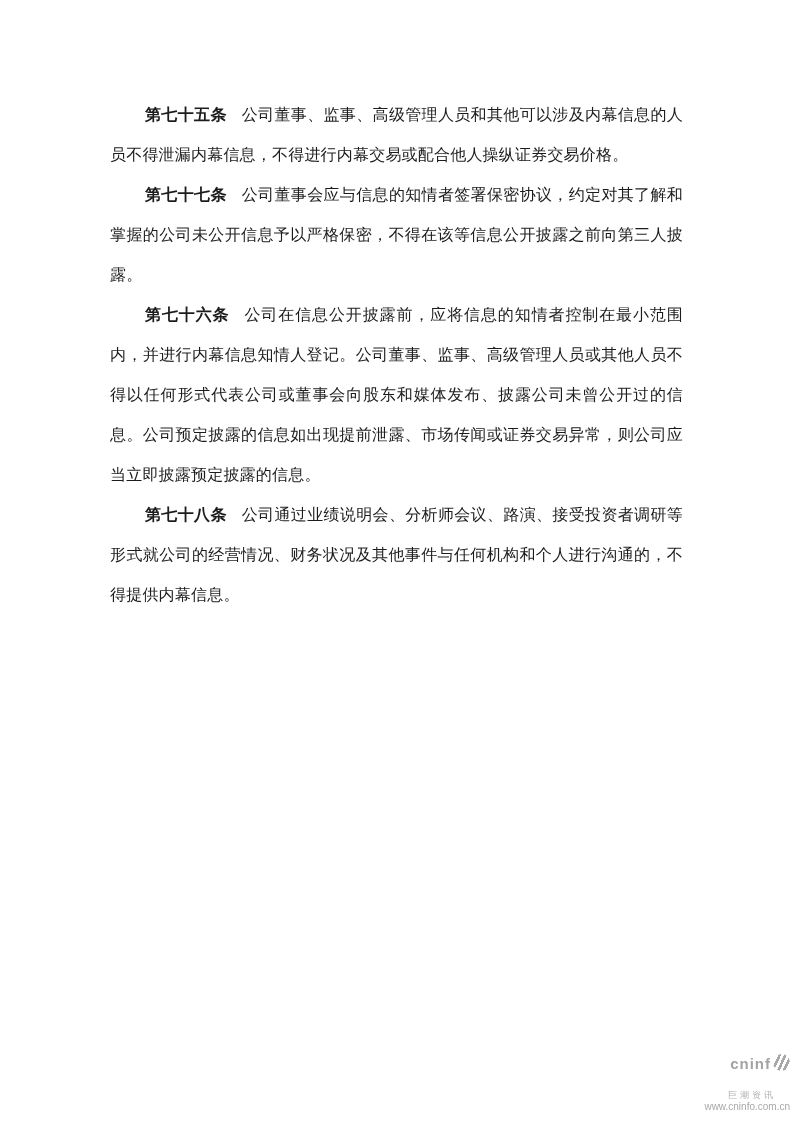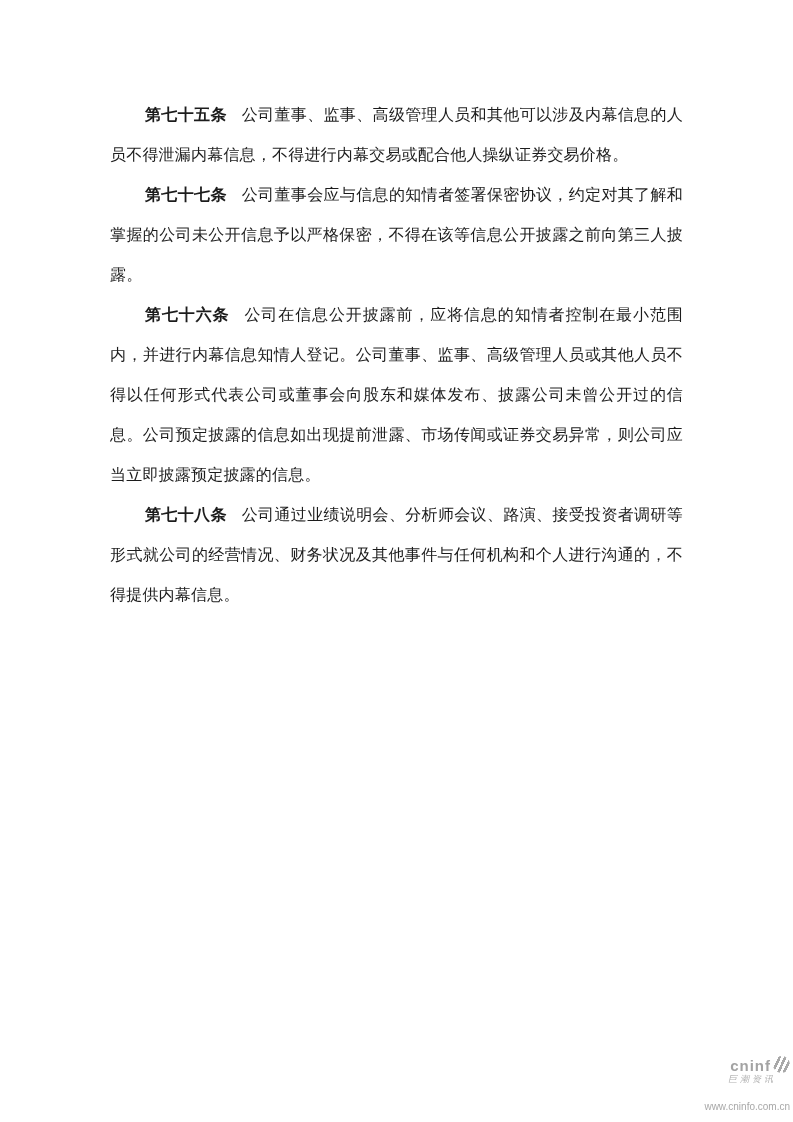--- a/index.html
+++ b/index.html
@@ -60,29 +60,28 @@
     color: #a3a3a3;
   }
   .swirl {
     display: inline-block;
     width: 17px;
     height: 17px;
     border-radius: 50%;
     background: repeating-linear-gradient(115deg, #a8a8a8 0 2.6px, #ffffff 2.6px 5.2px);
   }
   .brand-cn {
-    margin-top: 2px;
+    margin-top: 20px;
     font-size: 9px;
     letter-spacing: 3px;
     color: #b0b0b0;
     padding-right: 14px;
-    font-style: italic;
   }
   .url {
-    margin-top: 18px;
+    margin-top: 2px;
     font-size: 10px;
     color: #a8a8a8;
   }
 </style>
 </head>
 <body>
 
 <div class="page">
 
   <div class="content" id="articles">

